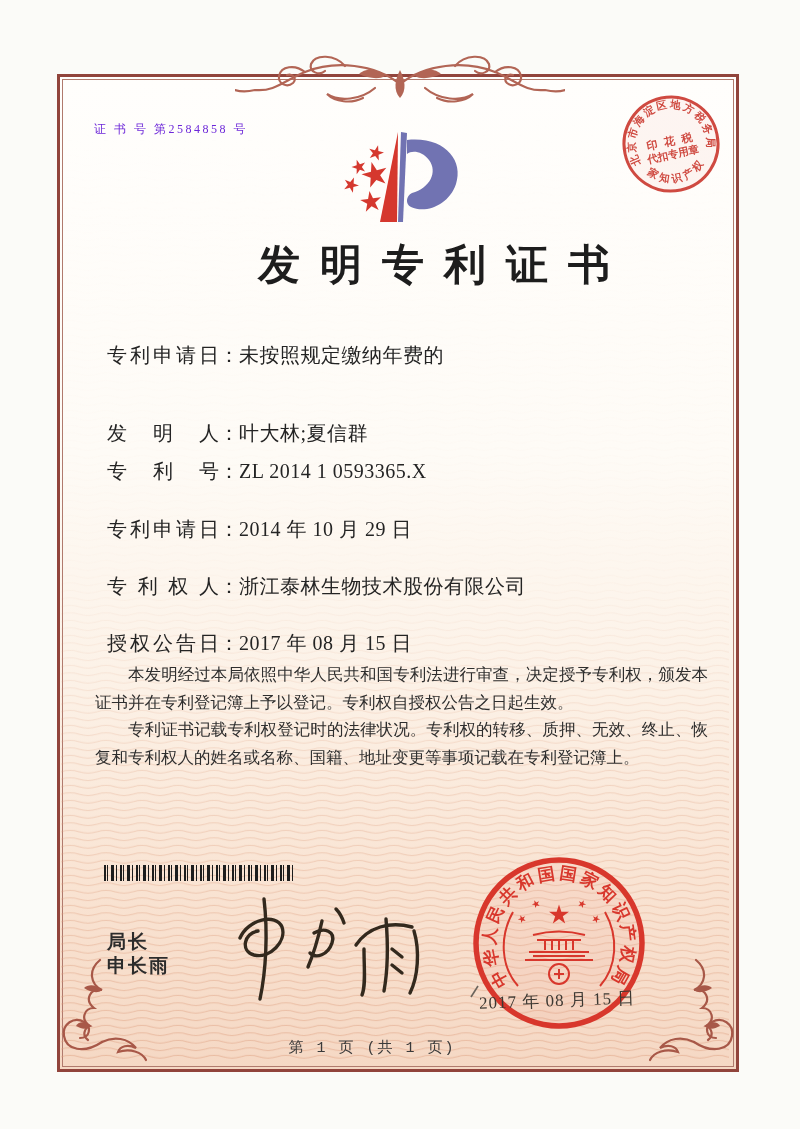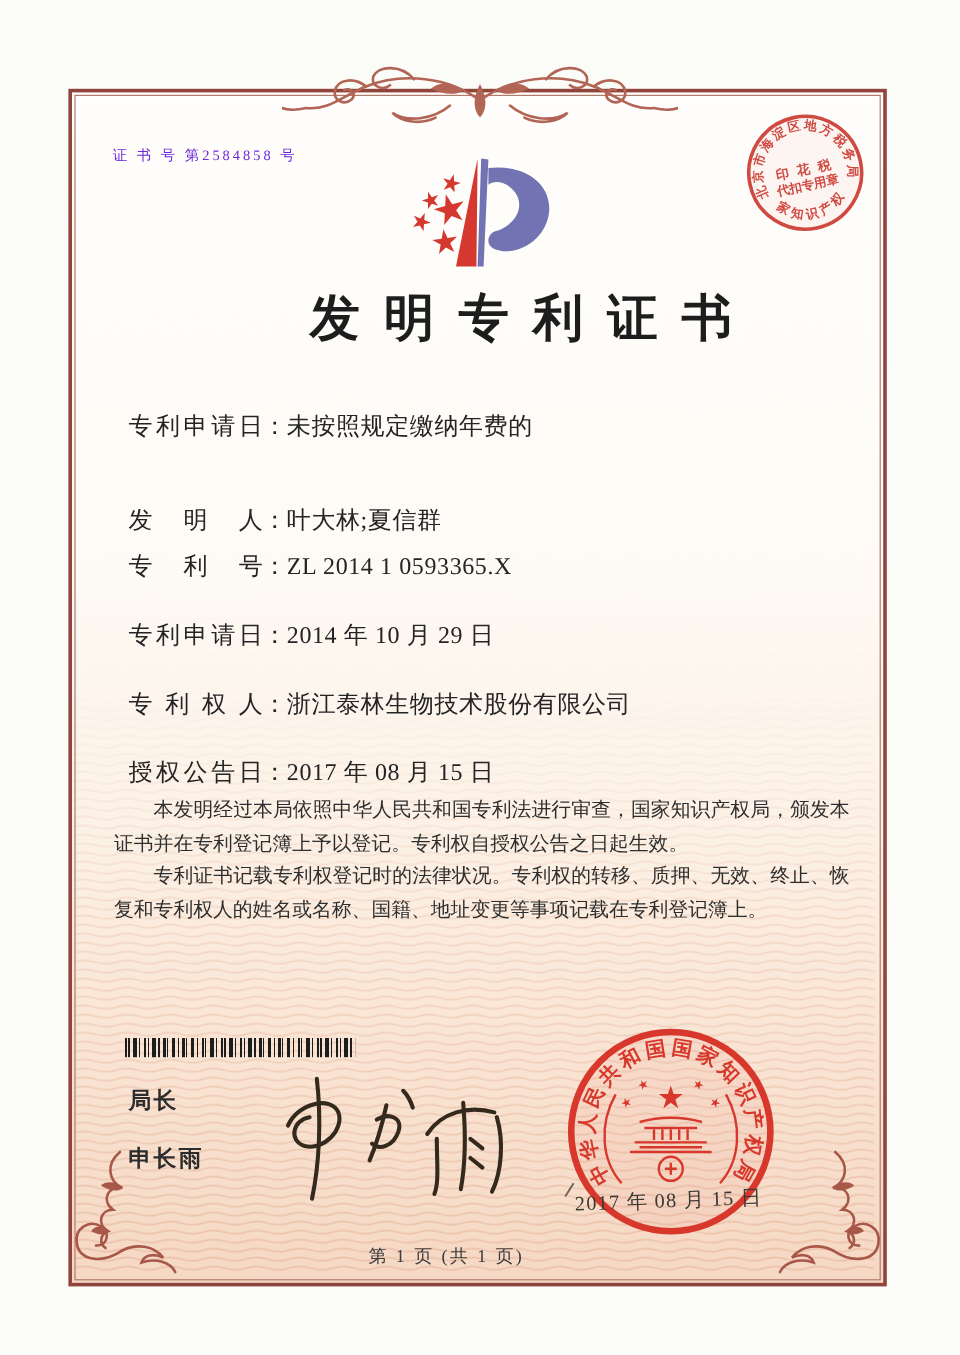--- a/index.html
+++ b/index.html
@@ -24,21 +24,21 @@
          text-align:justify;color:#2e2e2e;}
   .paras p{margin:0;text-indent:2em;}
   
   .barcode{left:104px;top:865px;width:192px;height:16px;
     background:repeating-linear-gradient(90deg,#1d1d1d 0 2px,transparent 2px 3px,
       #1d1d1d 3px 4px,transparent 4px 7px,#1d1d1d 7px 10px,transparent 10px 12px,
       #1d1d1d 12px 13px,transparent 13px 16px);}
   .signer{left:107px;font-size:19px;font-weight:600;color:#2c2c2c;
           font-family:"Liberation Sans", sans-serif;letter-spacing:2px;}
   .sealdate{left:479px;top:989px;font-size:17px;color:#3c3832;letter-spacing:1px;transform:rotate(-2deg);}
-  .footer{left:57px;top:1038px;width:630px;text-align:center;font-size:15px;letter-spacing:2px;color:#3a3a3a;}
+  .footer{left:57px;top:1038px;width:630px;text-align:center;font-size:15px;letter-spacing:2px;color:#3a3a3a;font-family:Liberation Mono, monospace;}
   svg{display:block;}
   text{font-family:"Liberation Serif", serif;}
 </style>
 </head>
 <body>
 
 <div class="abs frame"></div>
 
 <svg class="abs" style="left:61px;top:78px;width:668px;height:984px" viewBox="0 0 668 984" preserveAspectRatio="none">
   <defs>
@@ -136,27 +136,27 @@
   <span class="lbl">专利申请日</span><span>：</span><span class="val">2014 年 10 月 29 日</span>
 </div>
 <div class="abs row" style="top:573px">
   <span class="lbl">专利权人</span><span>：</span><span class="val">浙江泰林生物技术股份有限公司</span>
 </div>
 <div class="abs row" style="top:630px">
   <span class="lbl">授权公告日</span><span>：</span><span class="val">2017 年 08 月 15 日</span>
 </div>
 
 <div class="abs paras">
-  <p>本发明经过本局依照中华人民共和国专利法进行审查，国家知识产权局，颁发本证书并在专利登记簿上予以登记。专利权自授权公告之日起生效。</p>
+  <p>本发明经过本局依照中华人民共和国专利法进行审查，决定授予专利权，颁发本证书并在专利登记簿上予以登记。专利权自授权公告之日起生效。</p>
   <p>专利证书记载专利权登记时的法律状况。专利权的转移、质押、无效、终止、恢复和专利权人的姓名或名称、国籍、地址变更等事项记载在专利登记簿上。</p>
 </div>
 
 <div class="abs barcode"></div>
 
-<div class="abs signer" style="top:904px">局长</div>
+<div class="abs signer" style="top:929px">局长</div>
 <div class="abs signer" style="top:953px">申长雨</div>
 
 <svg class="abs" style="left:218px;top:893px;width:240px;height:112px" viewBox="0 0 240 112">
   <g stroke="#33291d" stroke-width="3.4" fill="none" stroke-linecap="round">
     <path d="M22,45 C30,26 58,20 64,34 C69,48 52,66 36,62 C22,58 26,40 40,38"></path>
     <path d="M46,6 C50,40 48,78 42,106"></path>
     <path d="M104,28 C100,46 96,60 90,74"></path>
     <path d="M96,40 C106,34 118,38 114,50 C110,62 98,66 92,60"></path>
     <path d="M118,16 C122,20 124,24 126,30"></path>
     <path d="M138,52 C150,34 172,28 194,34"></path>

